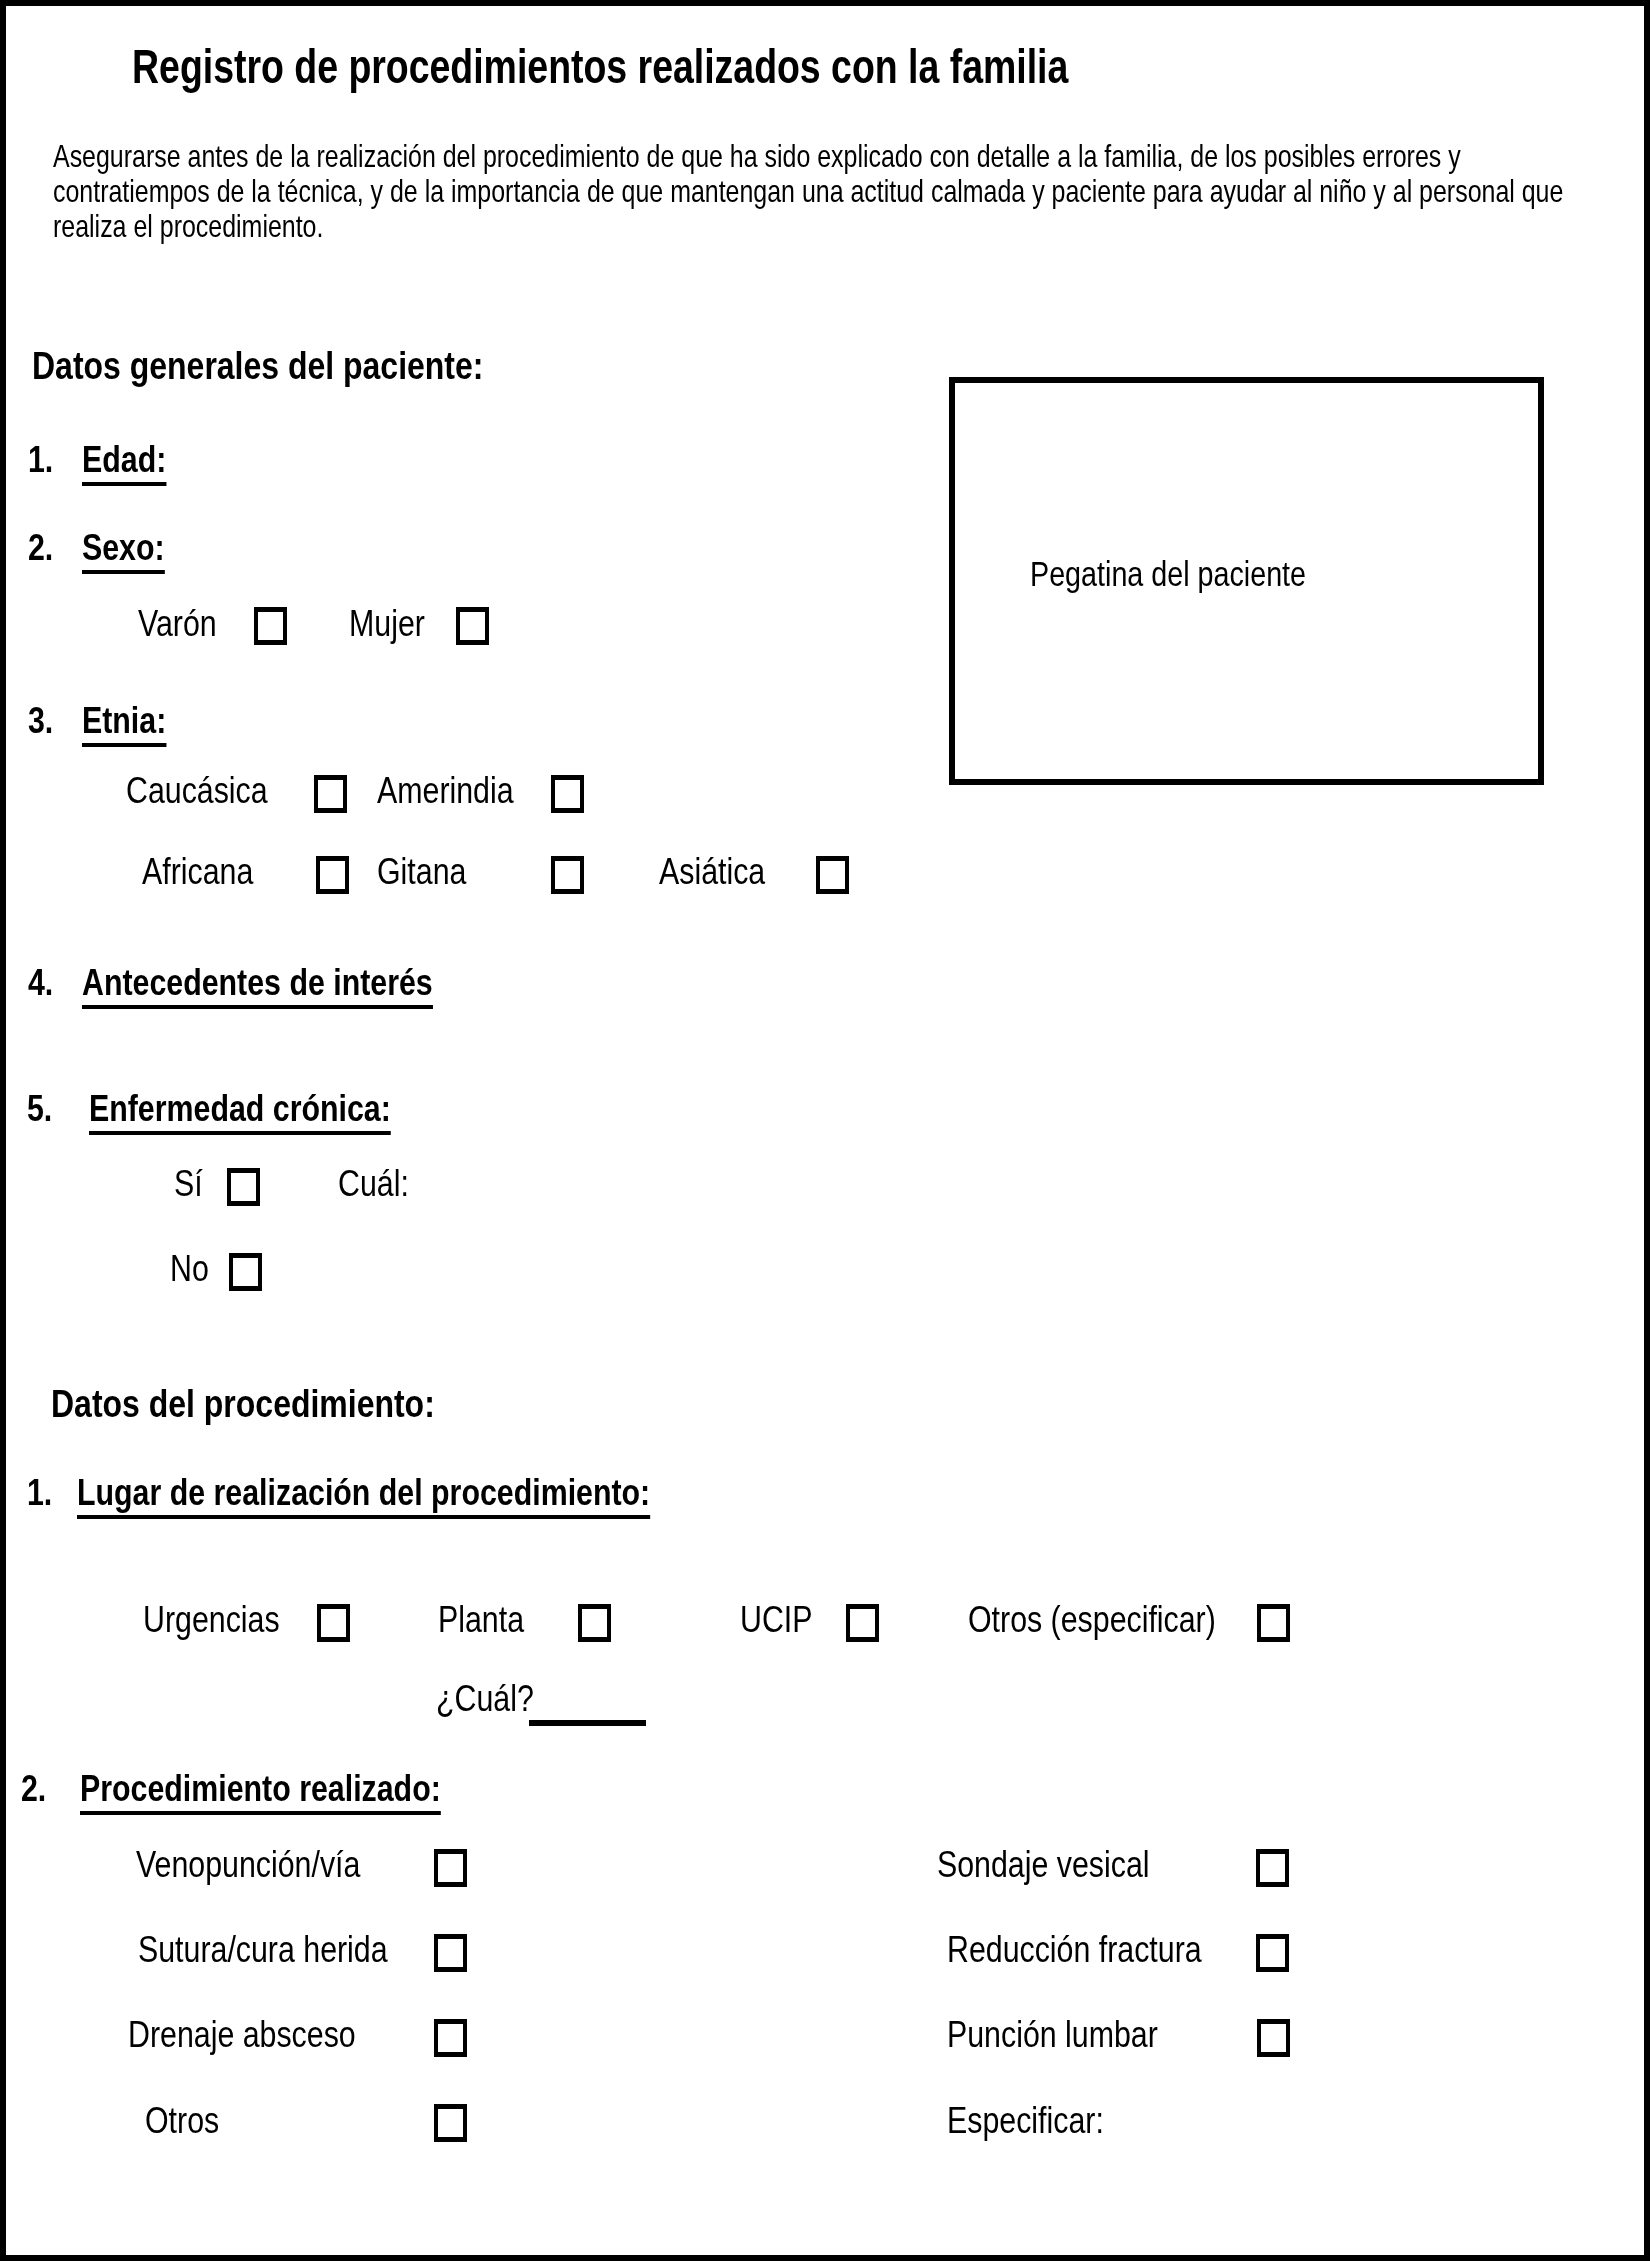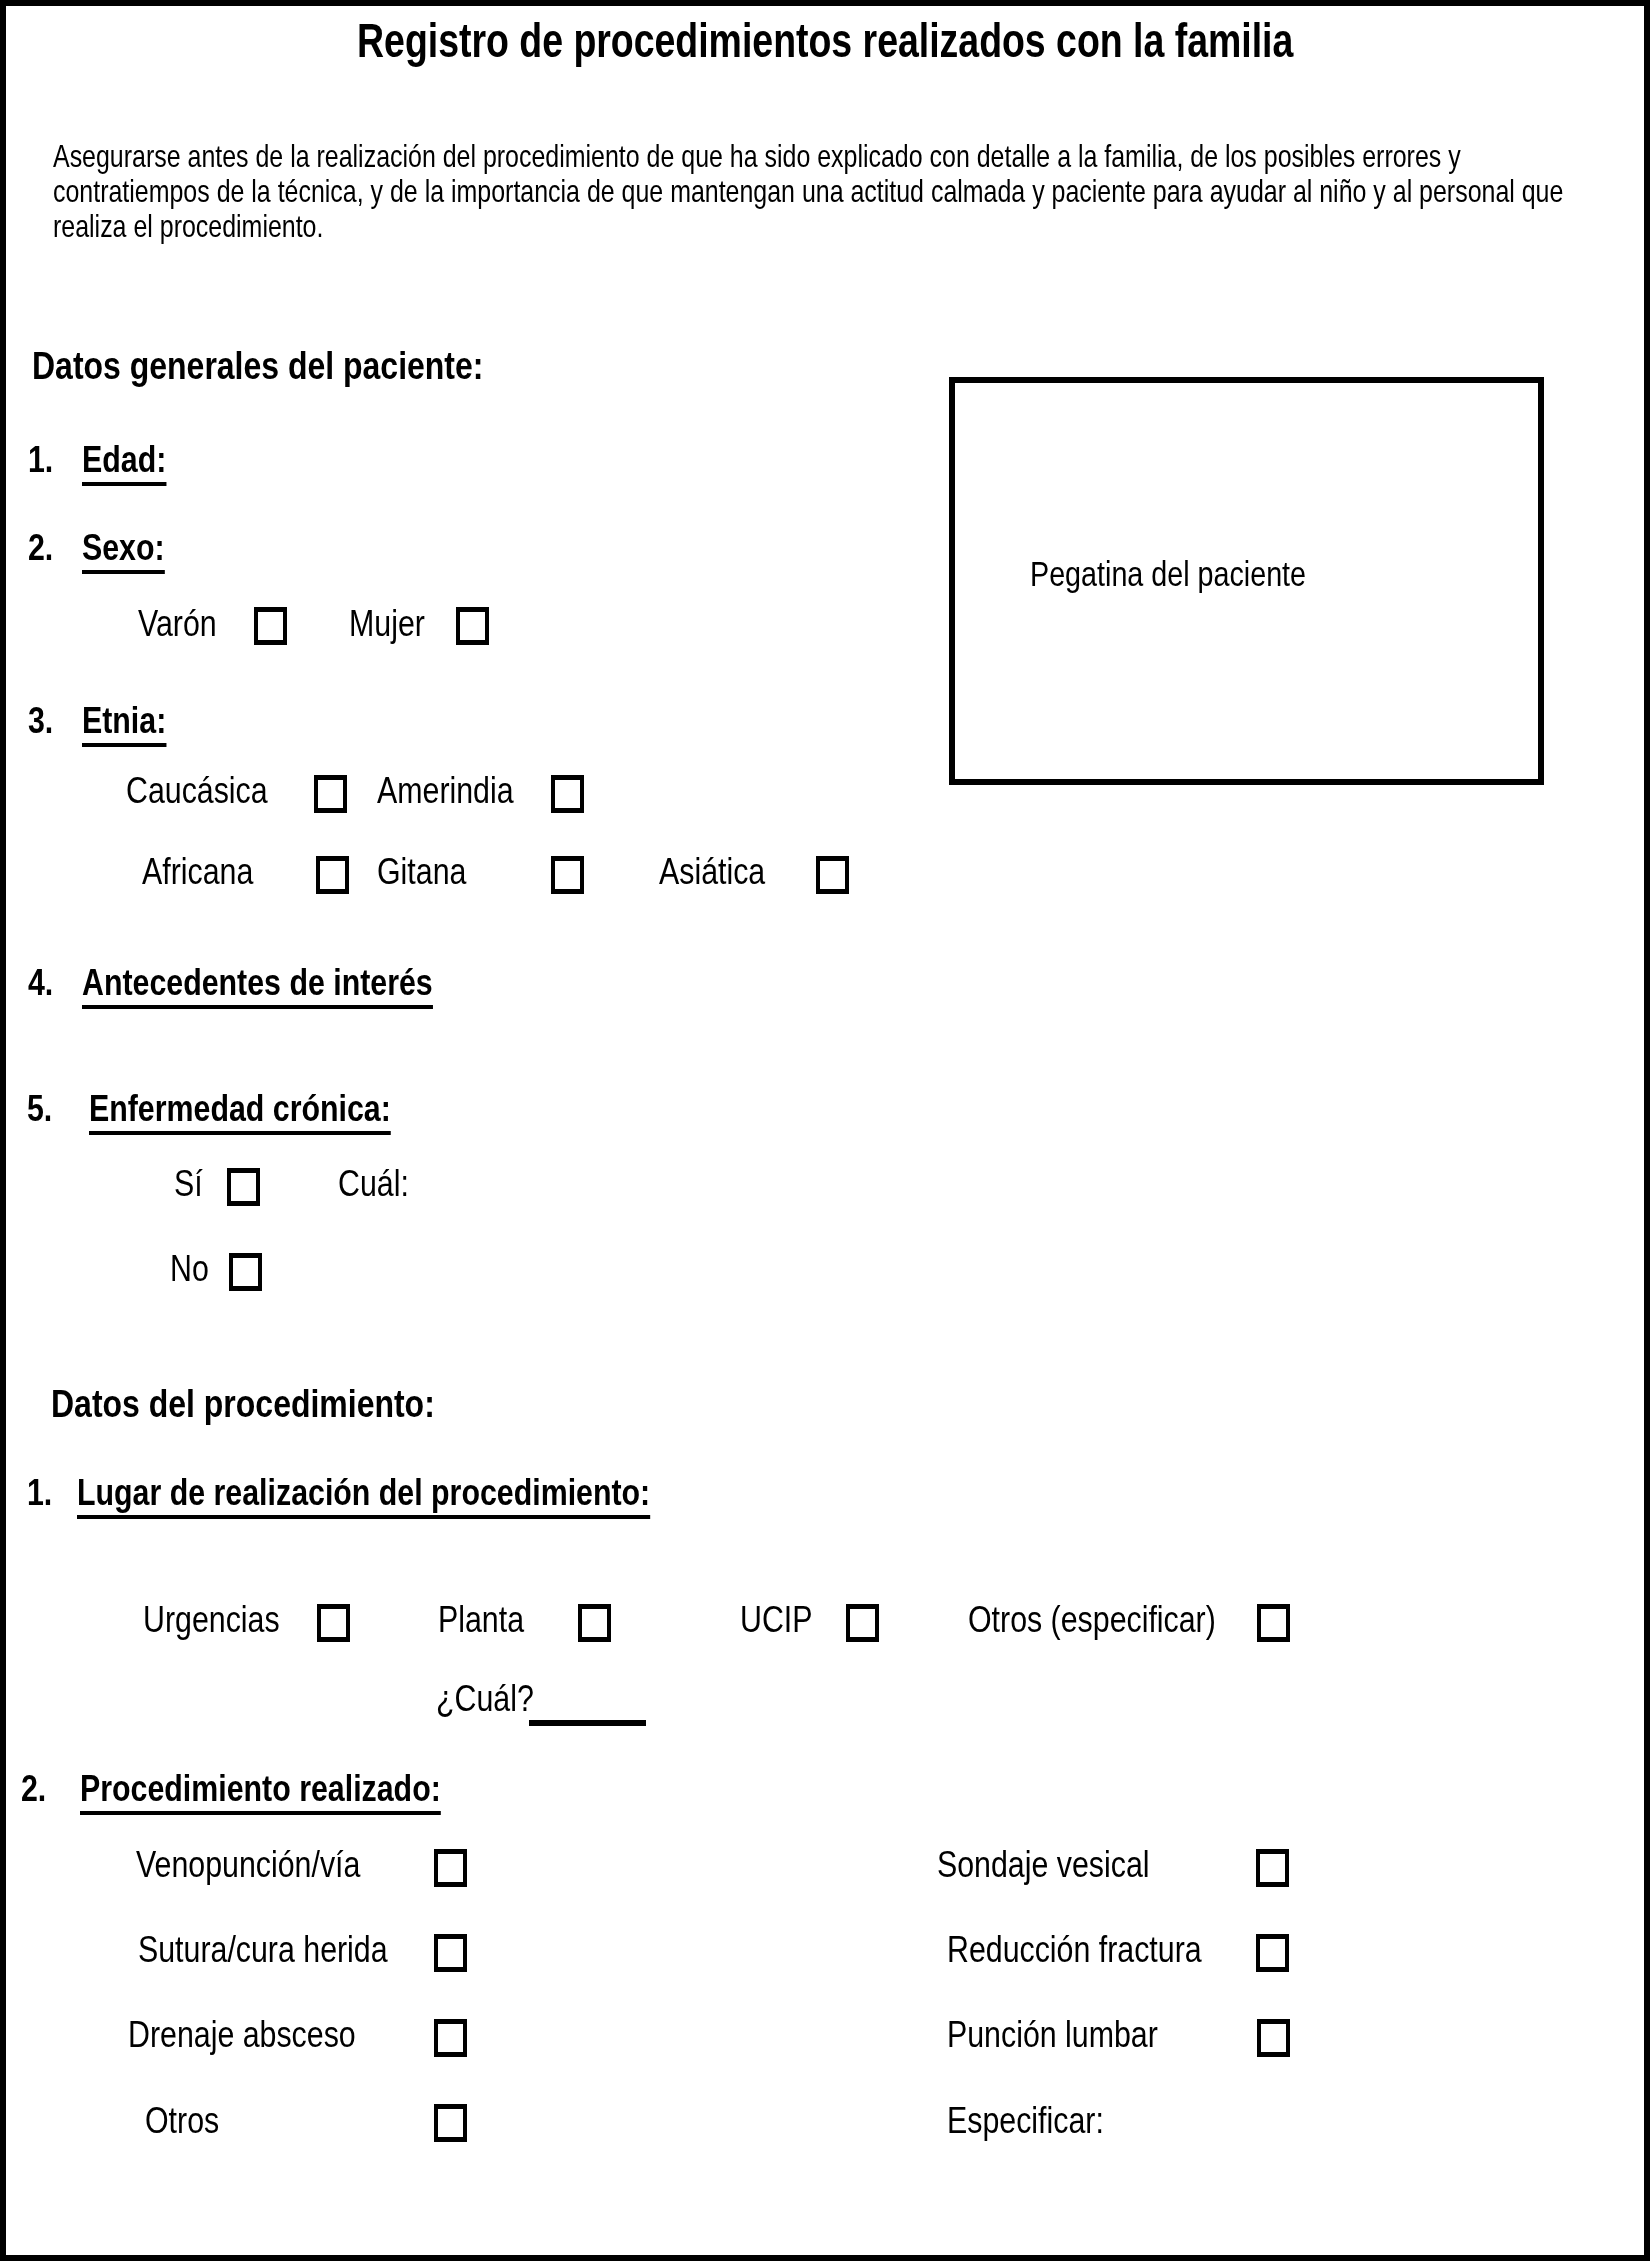--- a/index.html
+++ b/index.html
@@ -36,22 +36,21 @@
     height: 38px;
     box-sizing: border-box;
     border: 4.3px solid #000000;
     border-top-width: 5.7px;
     border-bottom-width: 5.7px;
     background: #ffffff;
     cursor: pointer;
   }
   #title-wrap {
     position: absolute;
-    left: 0; top: 17px; width: 1650px;
-    text-align: center;
+    left: 0; top: 43px; width: 1650px;
   }
   #title-wrap span {
     display: inline-block;
     font-size: 48px;
     line-height: 48px;
     font-weight: bold;
     white-space: nowrap;
     transform: scaleX(0.78);
     transform-origin: 50% 0;
   }

